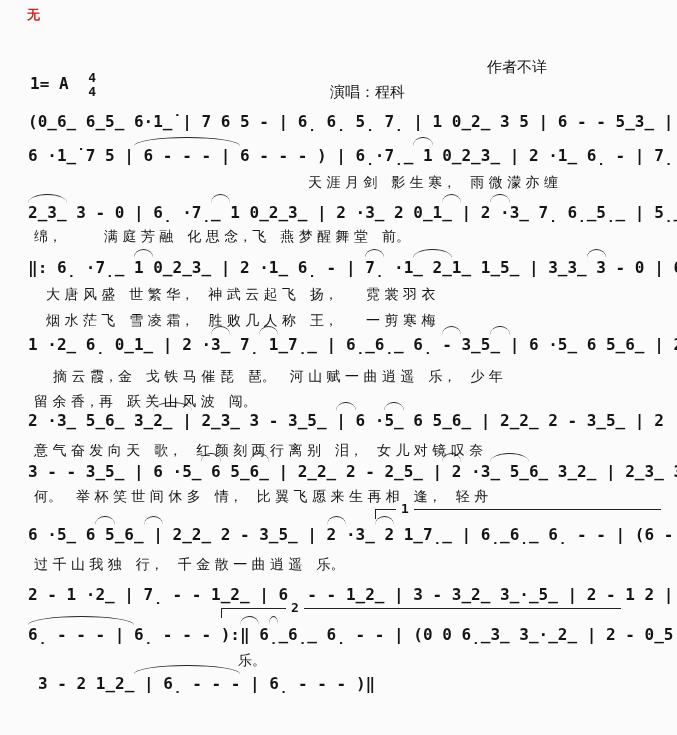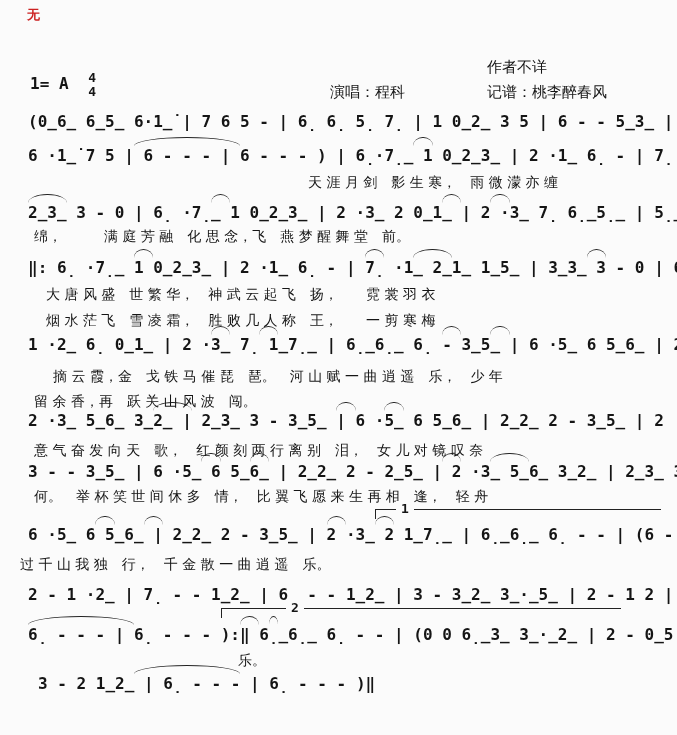--- a/index.html
+++ b/index.html
@@ -36,21 +36,20 @@
     <span>1= A</span>
     <span class="timesig" style="margin-left:10px;">
       <span style="display:block;">4</span>
       <span class="bar"></span>
       <span style="display:block;">4</span>
     </span>
   </div>
 
   <div class="abs credit" style="left:487px;top:58px;">作者不详</div>
   <div class="abs credit" style="left:330px;top:83px;">演唱：程科</div>
-  <div class="abs credit" style="left:487px;top:83px;">记谱：桃李醉春风</div>
 
   <div>
       <div class="mline" style="left: 28px; top: 112px;">(0̲6̲ 6̲5̲ 6·1̲̇ | 7 6 5 - | 6̣ 6̣ 5̣ 7̣ | 1 0̲2̲ 3 5 | 6 - - 5̲3̲ | 2 - - 3̲5̲ |</div>
       <div class="mline" style="left: 28px; top: 146px;">6 ·1̲̇ 7 5 | 6 - - - | 6 - - - ) | 6̣·7̣̲ 1 0̲2̲3̲ | 2 ·1̲ 6̣ - | 7̣·1̲ 7̣ 6̣̲5̣̲ |</div>
       <div class="arc" style="left: 133.963px; width: 105.963px; top: 137px;"></div>
       <div class="arc" style="left: 413.32px; width: 19.266px; top: 137px;"></div>
       <div class="mline" style="left: 28px; top: 203px;">2̲3̲ 3 - 0 | 6̣ ·7̣̲ 1 0̲2̲3̲ | 2 ·3̲ 2 0̲1̲ | 2 ·3̲ 7̣ 6̣̲5̣̲ | 5̣̲6̣̲ 6̣ - - |</div>
       <div class="arc" style="left: 28px; width: 38.532px; top: 194px;"></div>
       <div class="arc" style="left: 211.027px; width: 19.266px; top: 194px;"></div>
       <div class="arc" style="left: 442.219px; width: 19.266px; top: 194px;"></div>
@@ -87,21 +86,21 @@
       <div class="mline" style="left: 28px; top: 674px; margin-left: 10px;">3 - 2 1̲2̲ | 6̣ - - - | 6̣ - - - )‖</div>
       <div class="arc" style="left: 133.963px; width: 105.963px; top: 665px;"></div>
       <div class="lyric" style="left: 308px; top: 174px;">天 涯 月 剑　影 生 寒，　雨 微 濛 亦 缠</div>
       <div class="lyric" style="left: 34px; top: 228px;">绵，　　　满 庭 芳 融　化 思 念，飞　燕 梦 醒 舞 堂　前。</div>
       <div class="lyric" style="left: 46px; top: 286px;">大 唐 风 盛　世 繁 华，　神 武 云 起 飞　扬，　　霓 裳 羽 衣</div>
       <div class="lyric" style="left: 46px; top: 312px;">烟 水 茫 飞　雪 凌 霜，　胜 败 几 人 称　王，　　一 剪 寒 梅</div>
       <div class="lyric" style="left: 38px; top: 368px; margin-left: 15px;">摘 云 霞，金　戈 铁 马 催 琵　琶。　河 山 赋 一 曲 逍 遥　乐，　少 年</div>
       <div class="lyric" style="left: 34px; top: 393px;">留 余 香，再　跃 关 山 风 波　闯。</div>
       <div class="lyric" style="left: 34px; top: 442px;">意 气 奋 发 向 天　歌，　红 颜 刻 两 行 离 别　泪，　女 儿 对 镜 叹 奈</div>
       <div class="lyric" style="left: 34px; top: 488px;">何。　举 杯 笑 世 间 休 多　情，　比 翼 飞 愿 来 生 再 相　逢，　轻 舟</div>
-      <div class="lyric" style="left: 20px; top: 556px; text-align: center;">过 千 山 我 独　行，　千 金 散 一 曲 逍 遥　乐。</div>
+      <div class="lyric" style="left: 34px; top: 556px; text-align: center;">过 千 山 我 独　行，　千 金 散 一 曲 逍 遥　乐。</div>
       <div class="lyric" style="left: 238px; top: 652px;">乐。</div>
       <div class="volta" style="left: 375px; top: 509px; width: 285px;">
         <span class="volta-label ">1</span>
       </div>
       <div class="volta" style="left: 221px; top: 608px; width: 399px;">
         <span class="volta-label far">2</span>
       </div>
     </div>
 
 </div>

